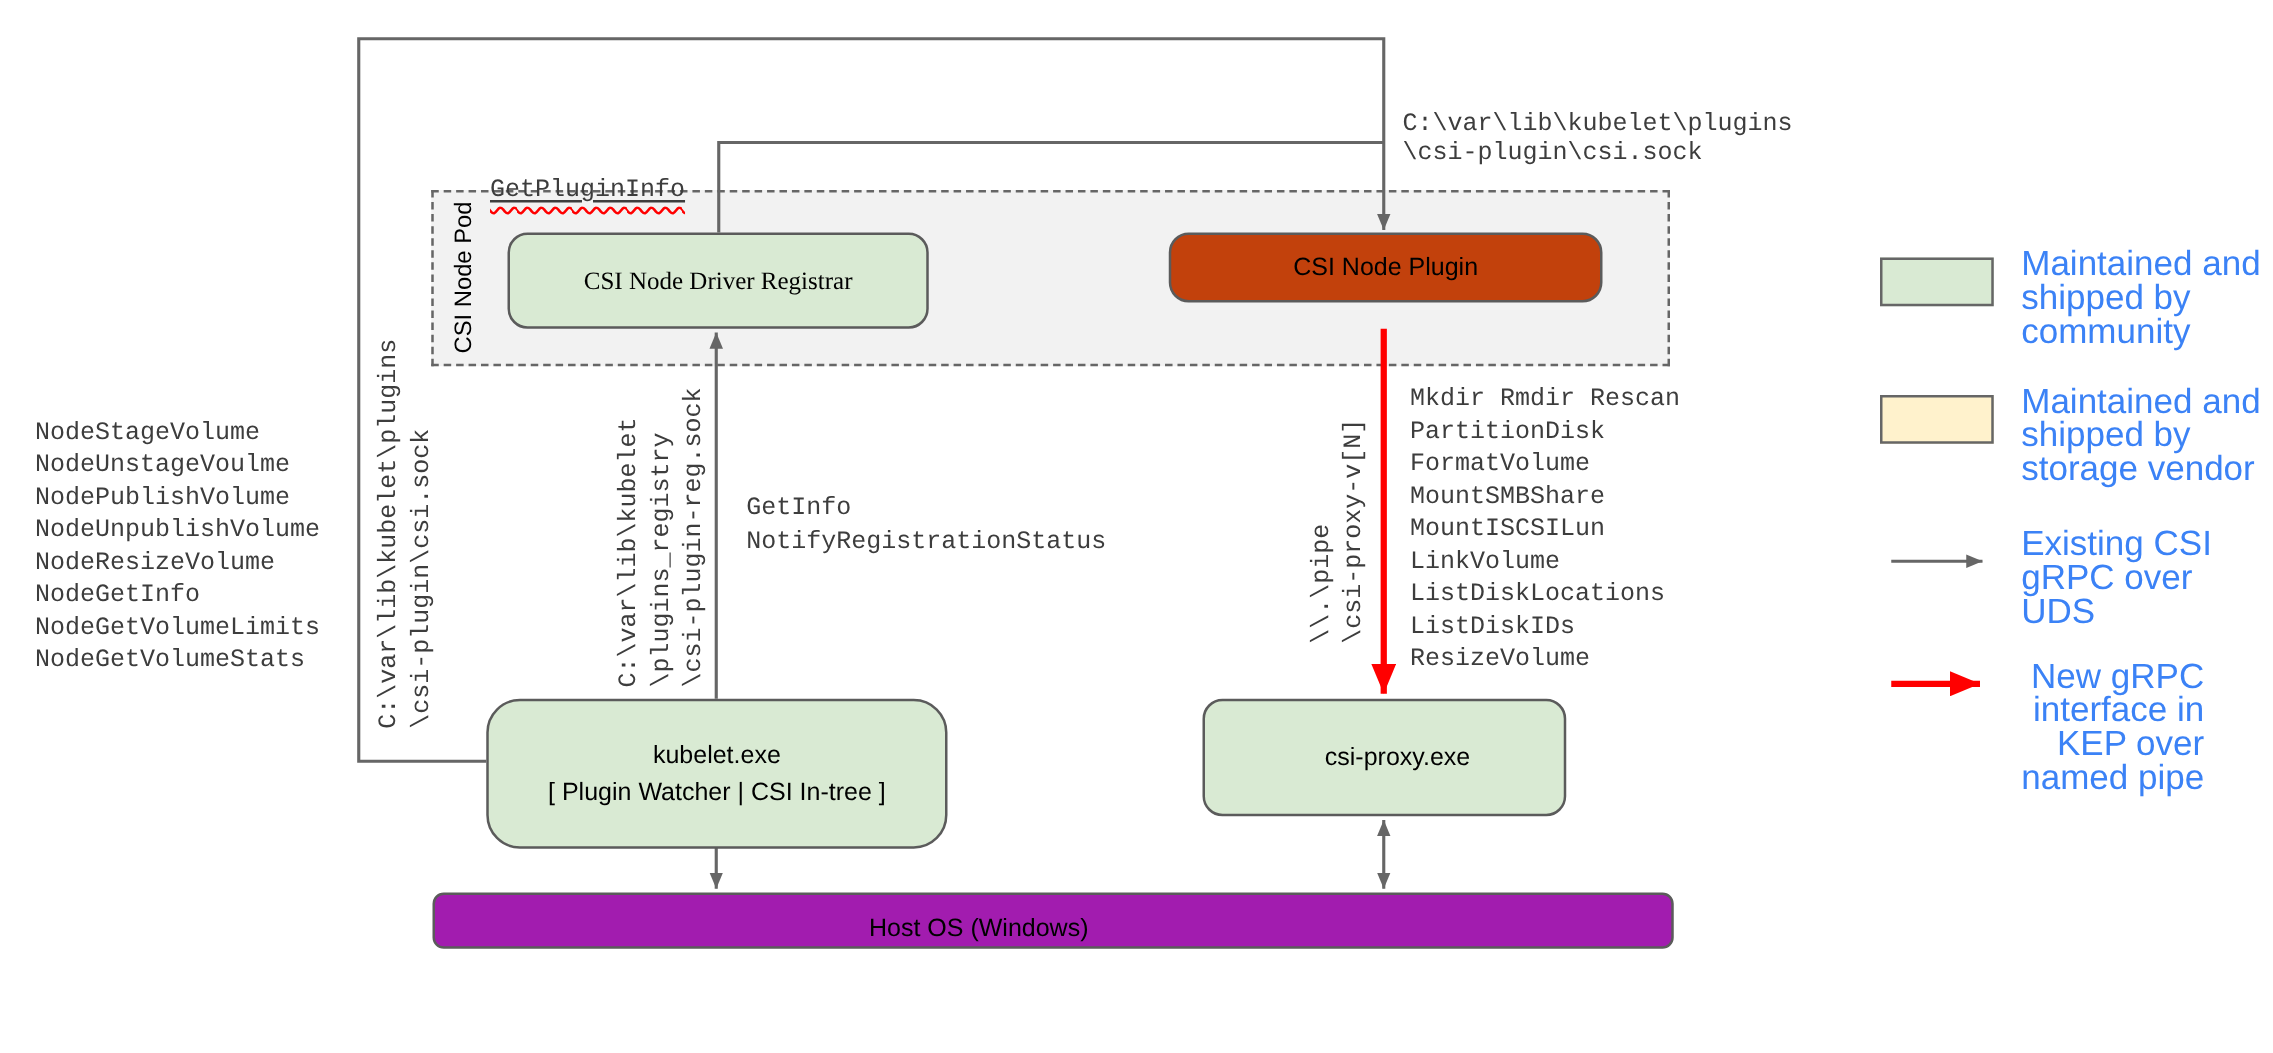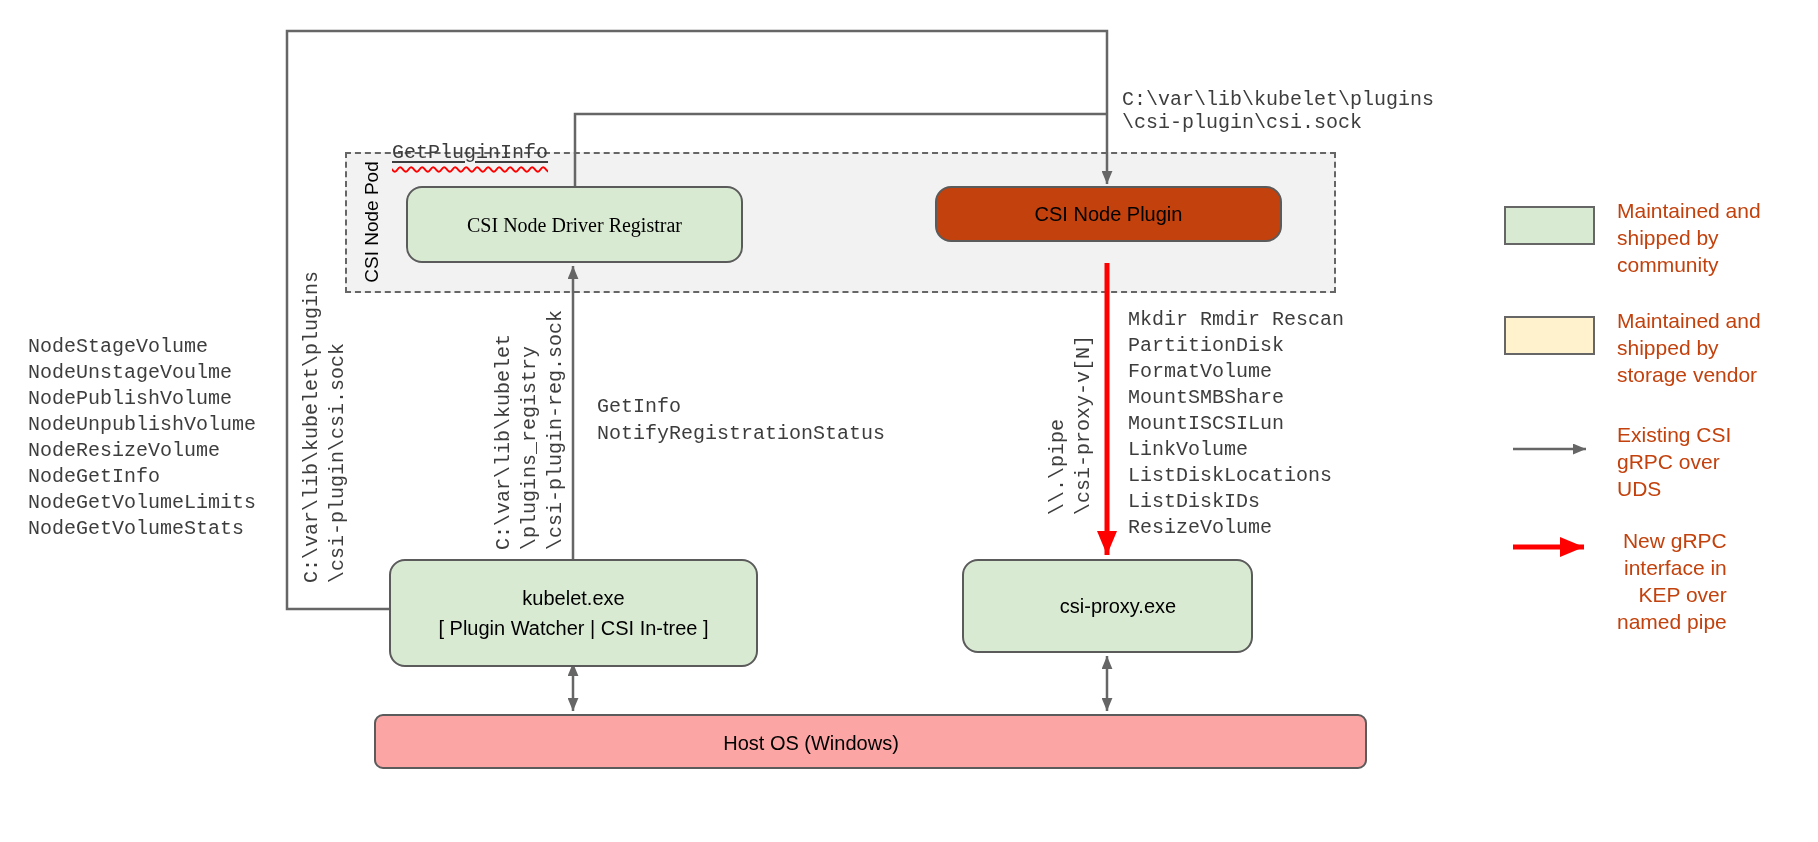--- a/index.html
+++ b/index.html
@@ -9,21 +9,21 @@
   .mono{position:absolute;font-family:"Liberation Mono","DejaVu Sans Mono",monospace;
         font-size:20px;line-height:26px;color:#3d3d3d;white-space:pre-line;}
   .sans{font-family:"Liberation Sans",sans-serif;color:#000;}
   .node{position:absolute;box-sizing:border-box;border:2.5px solid #5b5b5b;border-radius:16px;
         display:flex;flex-direction:column;align-items:center;justify-content:center;
         font-size:20px;color:#000;text-align:center;line-height:30px;}
   .pod{position:absolute;box-sizing:border-box;border:2.5px dashed #666;background:#f2f2f2;}
   .rot{transform:rotate(-90deg);}
   .squiggle{text-decoration:underline wavy #ff0000 2px;text-underline-offset:8px;}
   .squiggle .inner{text-decoration:underline solid #3d3d3d 1.5px;text-underline-offset:3px;}
-  .legend-label{position:absolute;font-size:21px;line-height:27px;color:#c2410c;white-space:pre-line;}
+  .legend-label{position:absolute;font-size:28px;line-height:27px;color:#3b82f6;white-space:pre-line;}
   .swatch{position:absolute;box-sizing:border-box;border:2px solid #666;width:91px;height:39px;}
   svg{position:absolute;left:0;top:0;pointer-events:none;}
 </style>
 </head>
 <body>
 
 <div class="pod" style="left:345px;top:152px;width:991px;height:141px;"></div>
 <div class="abs sans rot" style="left:303px;top:210px;width:140px;height:24px;font-size:19px;text-align:center;">CSI Node Pod</div>
 
 <svg width="1818" height="842" viewBox="0 0 1818 842">
@@ -50,28 +50,28 @@
   <line x1="1513" y1="449" x2="1586" y2="449" stroke="#666" stroke-width="2.5" marker-end="url(#ah)"></line>
   <line x1="1513" y1="547" x2="1584" y2="547" stroke="#ff0000" stroke-width="5" marker-end="url(#ahr)"></line>
 </svg>
 
 <div class="node" style="left:406px;top:186px;width:337px;height:77px;background:#d9ead3;font-family:Liberation Serif, serif;">
   <span>CSI Node Driver Registrar</span>
 </div>
 <div class="node" style="left:935px;top:186px;width:347px;height:56px;background:#c2410c;">
   <span>CSI Node Plugin</span>
 </div>
-<div class="node" style="left:389px;top:559px;width:369px;height:108px;background:#d9ead3;">
+<div class="node" style="left:389px;top:559px;width:369px;height:120px;background:#d9ead3;border-radius:27px;">
   <span>kubelet.exe</span>
   <span>[ Plugin Watcher | CSI In-tree ]</span>
 </div>
 <div class="node" style="left:962px;top:559px;width:291px;height:94px;background:#d9ead3;padding-left:21px;">
   <span>csi-proxy.exe</span>
 </div>
-<div class="node" style="left:374px;top:714px;width:993px;height:55px;background:#fca5a5;border-radius:9px;">
+<div class="node" style="left:346px;top:714px;width:993px;height:45px;background:#a21caf;border-radius:9px;">
   <span class="abs" style="left:0;top:0;width:870px;height:55px;line-height:55px;text-align:center;">Host OS (Windows)</span>
 </div>
 
 <div class="mono squiggle" style="left:392px;top:117px;line-height:24px;">
   <span class="inner">GetPluginInfo</span>
 </div>
 
 <div class="mono" style="left:1122px;top:88px;line-height:23px;">C:\var\lib\kubelet\plugins
 \csi-plugin\csi.sock</div>
 

